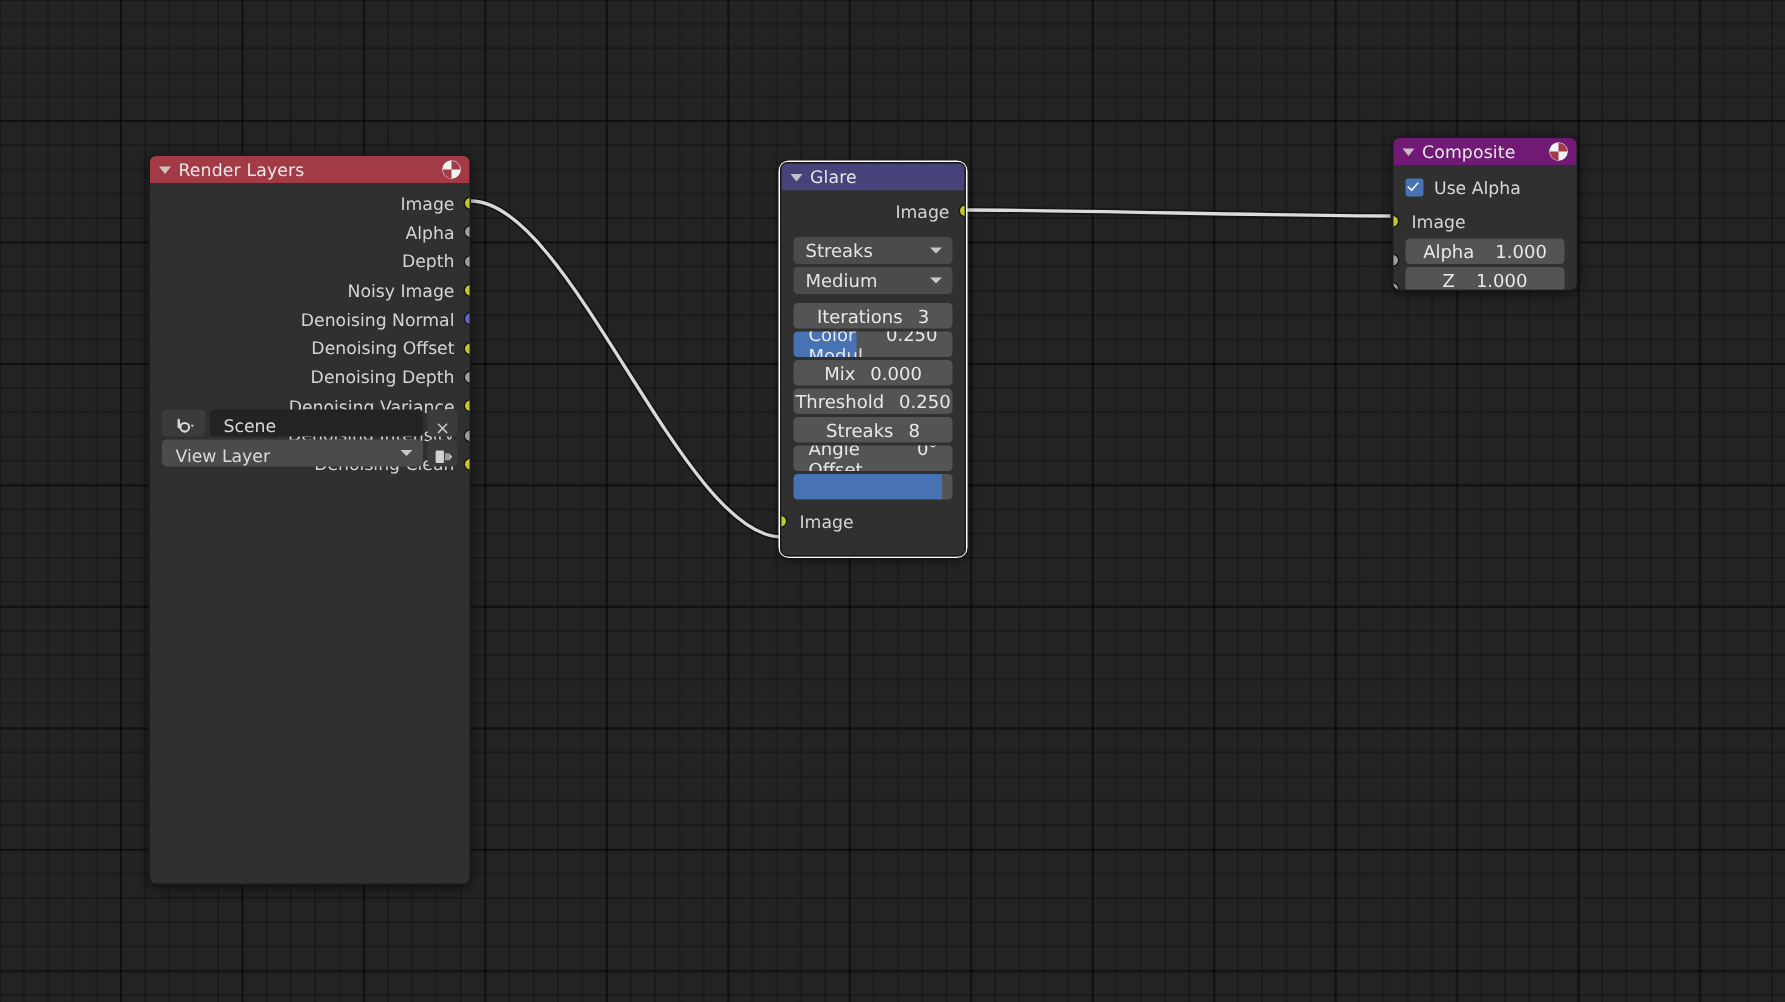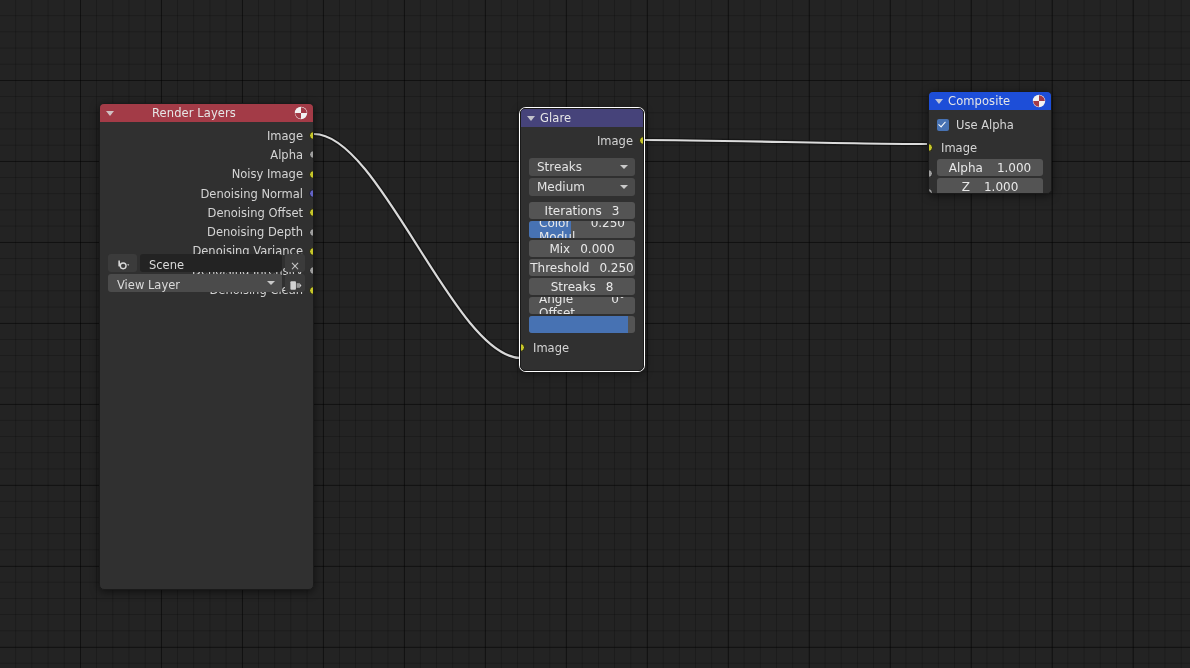--- a/index.html
+++ b/index.html
@@ -241,21 +241,21 @@
 
   <svg id="wires" width="1190" height="668">
     <path d="M 314,134 C 380,134 455,358 521,358" stroke="#0d0d0d" stroke-width="4.5" fill="none" opacity="0.55"></path>
     <path d="M 314,134 C 380,134 455,358 521,358" stroke="#d9d9d9" stroke-width="2.2" fill="none"></path>
     <path d="M 644,140 C 715,140 855,144 927,144" stroke="#0d0d0d" stroke-width="4.5" fill="none" opacity="0.55"></path>
     <path d="M 644,140 C 715,140 855,144 927,144" stroke="#dcdcdc" stroke-width="2.2" fill="none"></path>
   </svg>
 
   <div class="node" id="node-render-layers" style="left:99px; top:103px; width:215px; height:487px;">
     <div class="node-inner">
-      <div class="node-header" id="rl-header" style="background: rgb(163, 59, 71); gap: 33px;">
+      <div class="node-header" id="rl-header" style="background: rgb(163, 59, 71);">
         <span class="collapse-tri"></span>
         <span class="title">Render Layers</span>
         <span class="hdr-icon">
           <svg viewBox="0 0 14 14" width="14" height="14">
             <circle cx="7" cy="7" r="6.2" fill="#f2f2f2"></circle>
             <path d="M7 1.2 A5.8 5.8 0 0 1 12.8 7 L7 7 Z" fill="#a33b47"></path>
             <path d="M7 7 L1.2 7 A5.8 5.8 0 0 0 7 12.8 Z" fill="#a33b47"></path>
           </svg>
         </span>
       </div>
@@ -264,20 +264,24 @@
         <div id="rl-outputs">
             <div class="sock-row out">
               <span>Image</span>
               <span class="socket sock-image" style="right: -5px; top: 50%; margin-top: -4.5px;"></span>
             </div>
             <div class="sock-row out">
               <span>Alpha</span>
               <span class="socket sock-value" style="right: -5px; top: 50%; margin-top: -4.5px;"></span>
             </div>
             <div class="sock-row out">
+              <span>Depth</span>
+              <span class="socket sock-value" style="right: -5px; top: 50%; margin-top: -4.5px;"></span>
+            </div>
+            <div class="sock-row out">
               <span>Noisy Image</span>
               <span class="socket sock-image" style="right: -5px; top: 50%; margin-top: -4.5px;"></span>
             </div>
             <div class="sock-row out">
               <span>Denoising Normal</span>
               <span class="socket sock-vector" style="right: -5px; top: 50%; margin-top: -4.5px;"></span>
             </div>
             <div class="sock-row out">
               <span>Denoising Offset</span>
               <span class="socket sock-image" style="right: -5px; top: 50%; margin-top: -4.5px;"></span>
@@ -411,21 +415,21 @@
               <span class="socket sock-image" style="left: -5px; top: 50%; margin-top: -4.5px;"></span>
               <span>Image</span>
             </div>
           </div>
       </div>
     </div>
   </div>
 
   <div class="node" id="node-composite" style="left:928px; top:91px; width:124px; height:103px;">
     <div class="node-inner">
-      <div class="node-header" id="comp-header" style="background: #1d4ed8;">
+      <div class="node-header" id="comp-header" style="background: #701a75;">
         <span class="collapse-tri"></span>
         <span class="title">Composite</span>
         <span class="hdr-icon">
           <svg viewBox="0 0 14 14" width="14" height="14">
             <circle cx="7" cy="7" r="6.2" fill="#f2f2f2"></circle>
             <path d="M7 1.2 A5.8 5.8 0 0 1 12.8 7 L7 7 Z" fill="#a33b47"></path>
             <path d="M7 7 L1.2 7 A5.8 5.8 0 0 0 7 12.8 Z" fill="#a33b47"></path>
           </svg>
         </span>
       </div>

